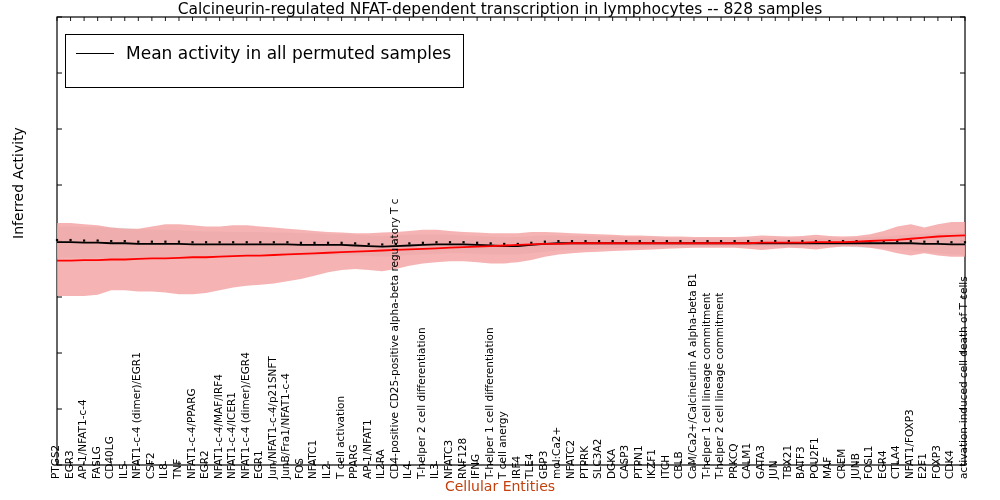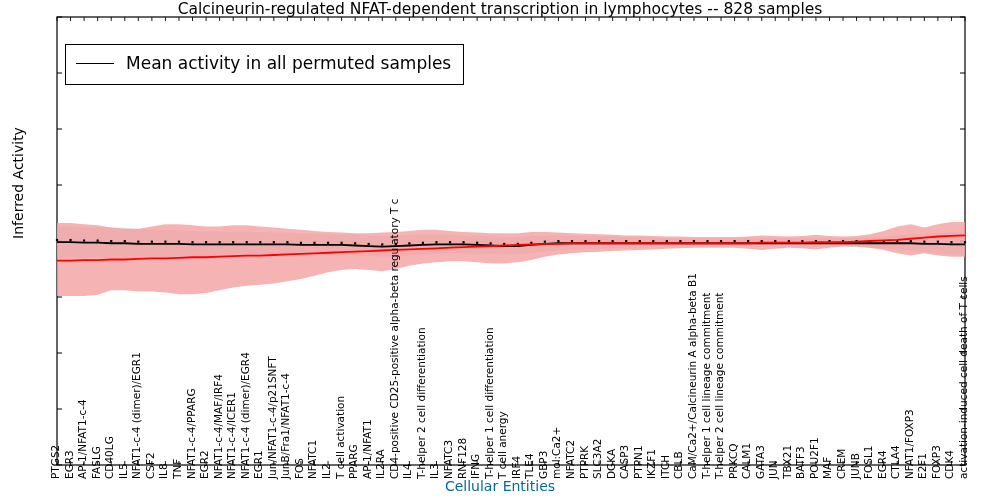--- a/index.html
+++ b/index.html
@@ -21,37 +21,37 @@
   .ylabel{
     position:absolute;
     left:-92px;top:175px;
     width:220px;text-align:center;
     transform:rotate(-90deg);
     transform-origin:center center;
     font-size:14px;color:#000;
   }
   .xlabel{
     position:absolute;left:0;top:478px;width:1000px;
-    text-align:center;font-size:14px;color:#0369a1;
+    text-align:center;font-size:14px;color:#c2410c;
   }
   .yticks-holder{position:absolute;left:0;top:0;width:50px;height:500px;}
   .xtick{
     position:absolute;
     font-size:10.5px;color:#000;
     white-space:nowrap;
     transform-origin:left bottom;
     transform:rotate(-90deg);
     font-family:"DejaVu Sans",sans-serif;
   }
   .legend{
     position:absolute;
-    left:65px;top:44px;
+    left:65px;top:34px;
     border:1.2px solid #000;
     background:rgba(255,255,255,0.92);
-    padding:6px 12px 9px 10px;
+    padding:6px 12px 22px 10px;
     box-sizing:border-box;
   }
   .legend-row{display:flex;align-items:center;height:24px;}
   .legend-line{display:inline-block;width:38px;height:0;border-top:1.6px solid #000;margin-right:12px;}
   .legend-line.red{border-top-color:#ff0000;}
   .legend-text{font-size:17px;color:#000;white-space:nowrap;}
 </style>
 </head>
 <body>
 

